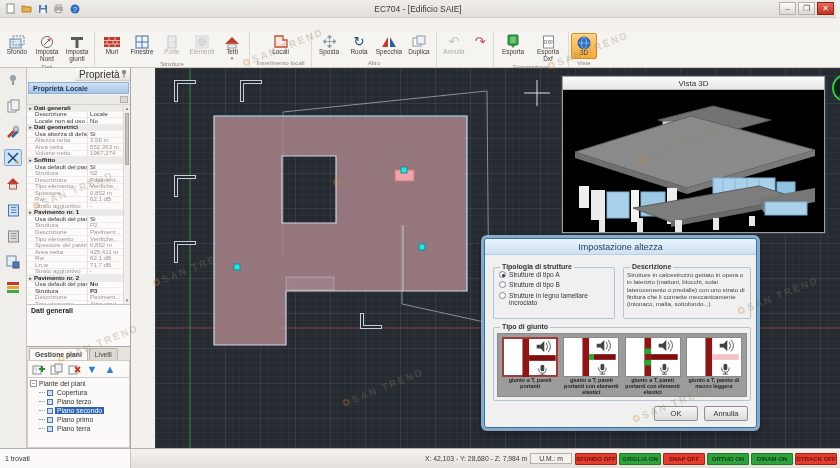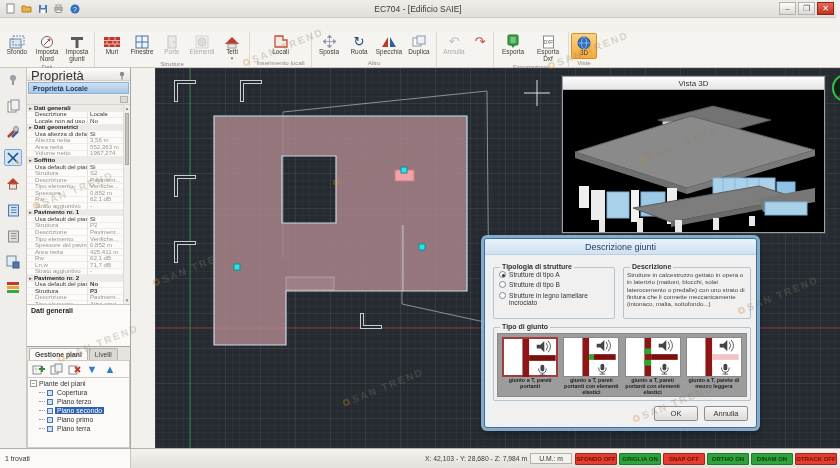--- a/index.html
+++ b/index.html
@@ -41,21 +41,21 @@
   
   #iconstrip { position:absolute; left:0; top:68px; width:27px; bottom:20px; background:#f0eeea;
     border-right:1px solid #c9c5bf; display:flex; flex-direction:column; align-items:center; padding-top:3px; gap:9px; }
   .sicon { width:18px; height:17px; display:flex; align-items:center; justify-content:center; }
   .sicon.sel { background:#cfe3f7; border:1px solid #7aa7d8; border-radius:2px; }
 
   
   #panel { position:absolute; left:27px; top:68px; width:104px; bottom:20px; background:#f4f2ef;
     border-right:1px solid #aaa59e; display:flex; flex-direction:column; }
   #panel-head { height:13px; background:linear-gradient(#fdfdfc,#e8e5e0); border-bottom:1px solid #cfcbc4;
-    font-size:13px; color:#333; display:flex; align-items:flex-start; padding:0 4px; justify-content:space-between; }
+    font-size:10px; color:#333; display:flex; align-items:flex-end; padding:0 4px; justify-content:space-between;margin-left:48px; }
   #panel-sub { height:12px; background:linear-gradient(#cfdff2,#a9c6e6); border:1px solid #8fb0d4; margin:1px;
     font-size:7px; font-weight:bold; color:#1c3a63; display:flex; align-items:center; padding:0 4px; }
   #panel-mini { height:10px; background:#eceae6; border-bottom:1px solid #d8d4ce; position:relative; }
   #panel-mini .mbtn { position:absolute; right:2px; top:1px; width:8px; height:7px; background:#dcd9d3; border:1px solid #b5b1aa; }
   #prop-grid { flex:1; background:#fcfbfa; overflow:hidden; position:relative; padding-right:7px; }
   .prow, .pgroup { display:flex; height:6.55px; line-height:6.4px; font-size:6.1px; border-bottom:1px solid #efede9; align-items:center; }
   .pgroup { background:#eceae6; font-weight:bold; color:#222; }
   .pgroup .garr { width:7px; text-align:center; font-size:5px; color:#444; }
   .prow .plabel { flex:1; padding-left:8px; color:#3c3a36; white-space:nowrap; overflow:hidden; }
   .prow .pvalue { width:36px; border-left:1px solid #e6e3df; padding-left:2px; color:#3c3a36; white-space:nowrap; overflow:hidden; }
@@ -734,21 +734,21 @@
       <svg width="30" height="30">
         <circle cx="15" cy="15" r="13" fill="#0e2416" stroke="#35c04a" stroke-width="2"></circle>
         <path d="M23,7 L10,20" stroke="#35c04a" stroke-width="2.2"></path>
         <polygon points="10,20 8,24 13,22" fill="#35c04a"></polygon>
         <path d="M23,7 Q19,8 17,13" stroke="#2e9e3e" stroke-width="1.2" fill="none"></path>
       </svg>
     </div>
   </div>
 
   <div id="dialog">
-    <div id="dlg-title">Descrizione giunti</div>
+    <div id="dlg-title">Impostazione altezza</div>
     <div class="gbox" id="gb-tip">
       <span class="gl">Tipologia di strutture</span>
       <div id="radio-list">
           <div class="radio-row">
             <span class="rdot checked"></span>
             <span>Strutture di tipo A</span>
           </div>
           <div class="radio-row">
             <span class="rdot"></span>
             <span>Strutture di tipo B</span>

